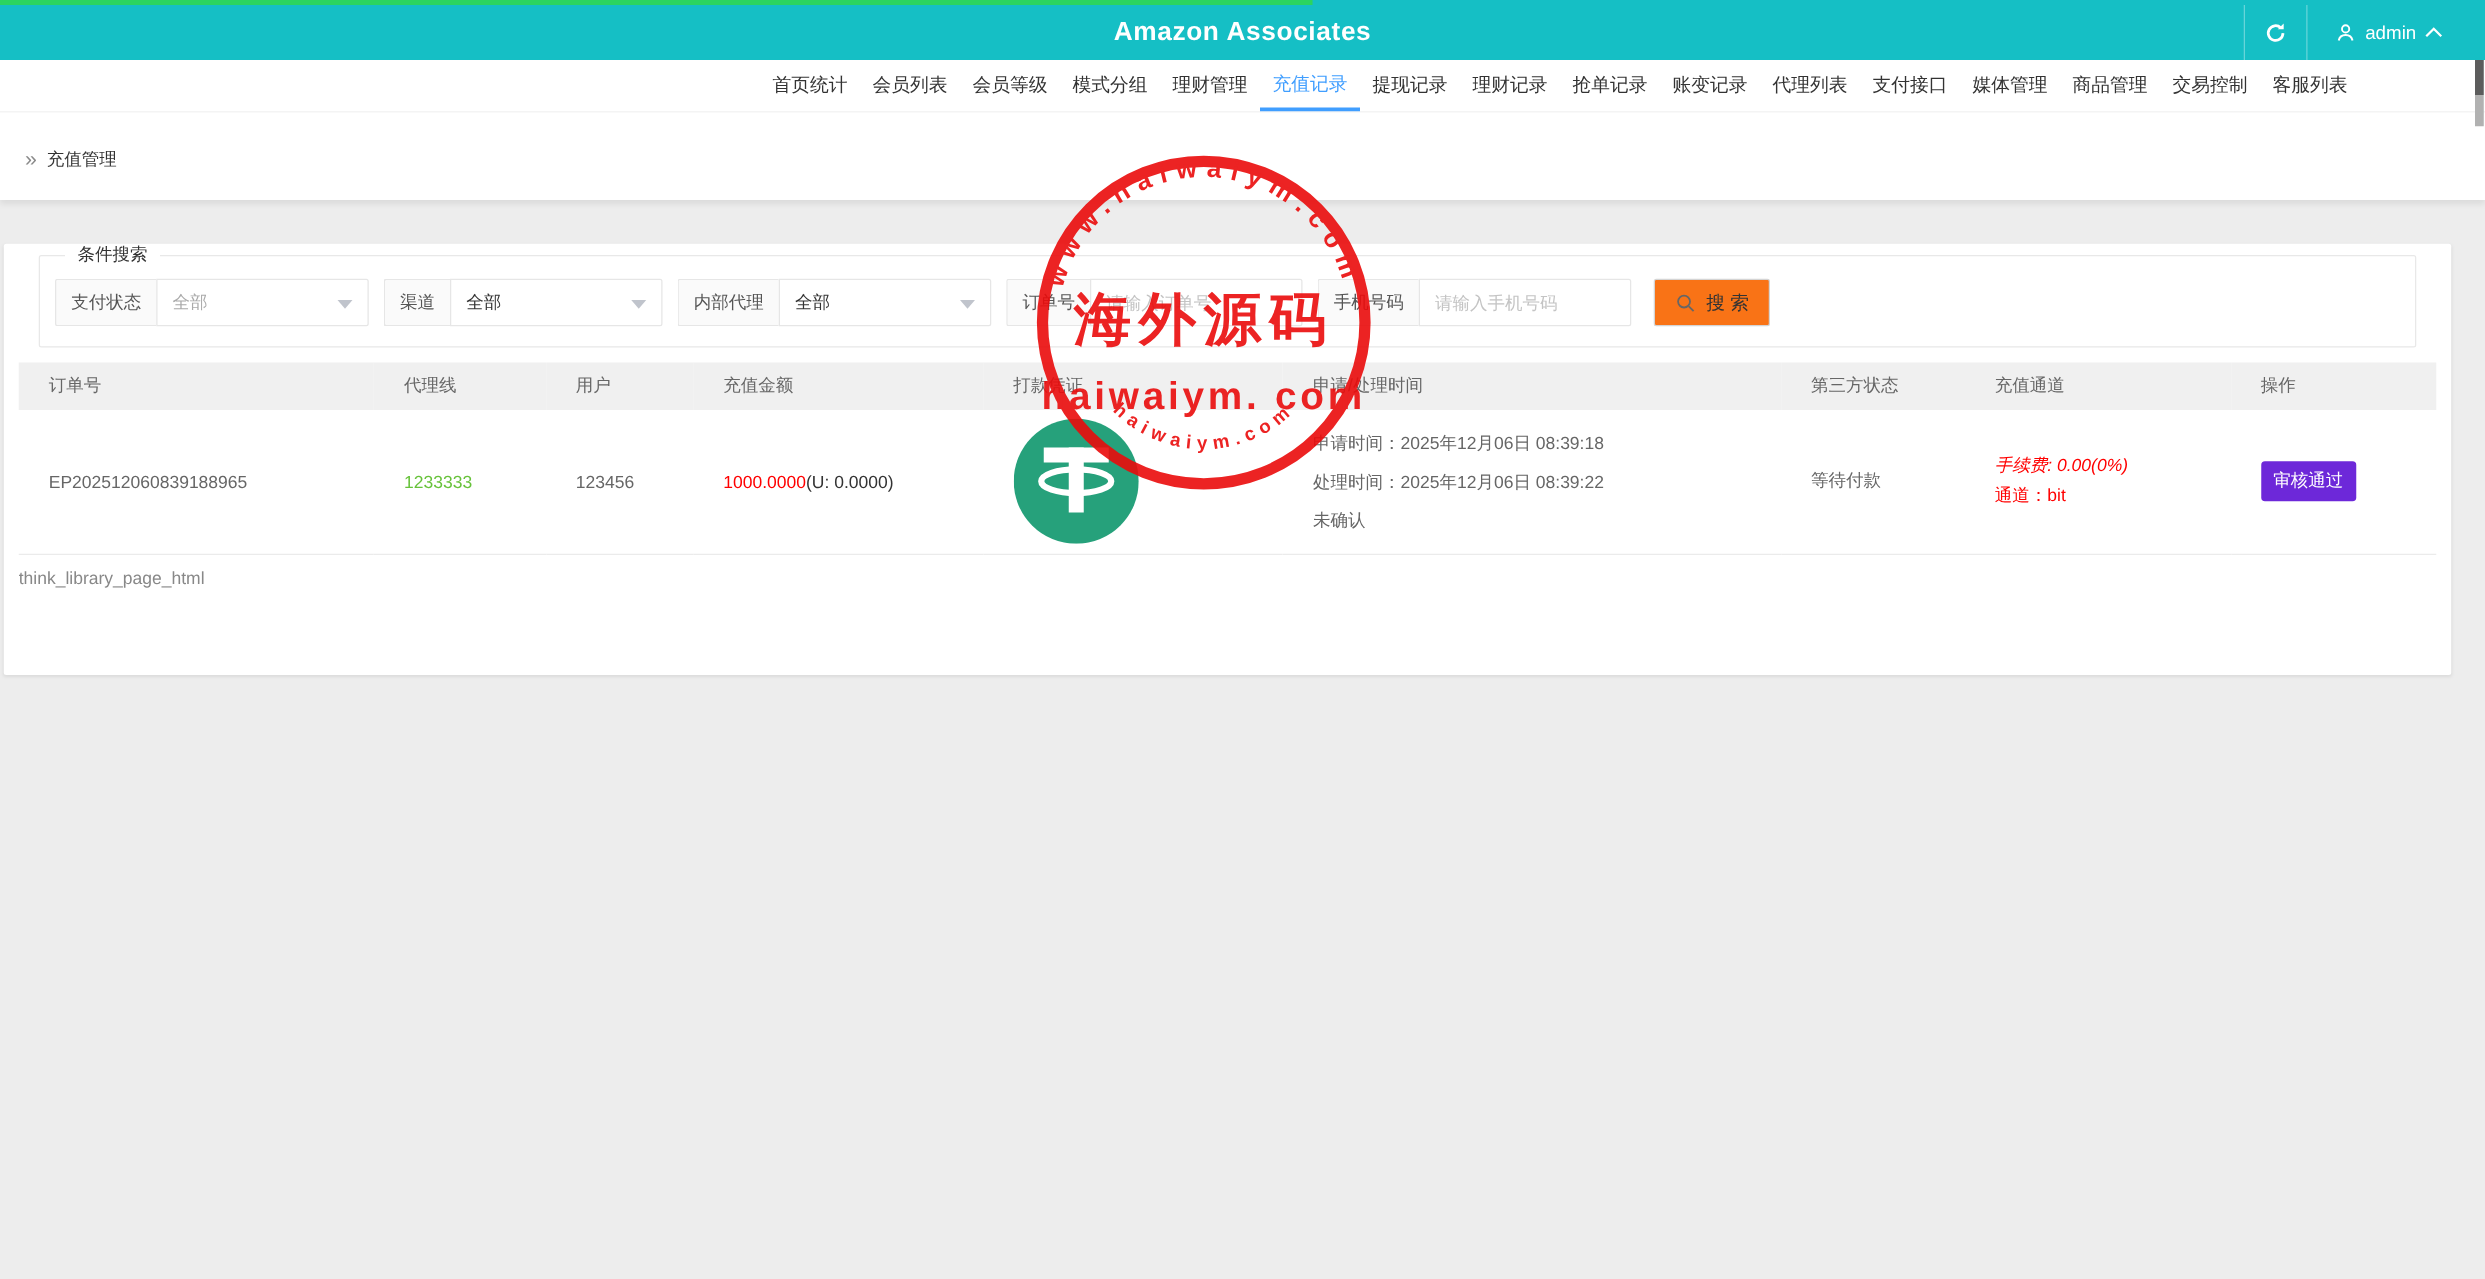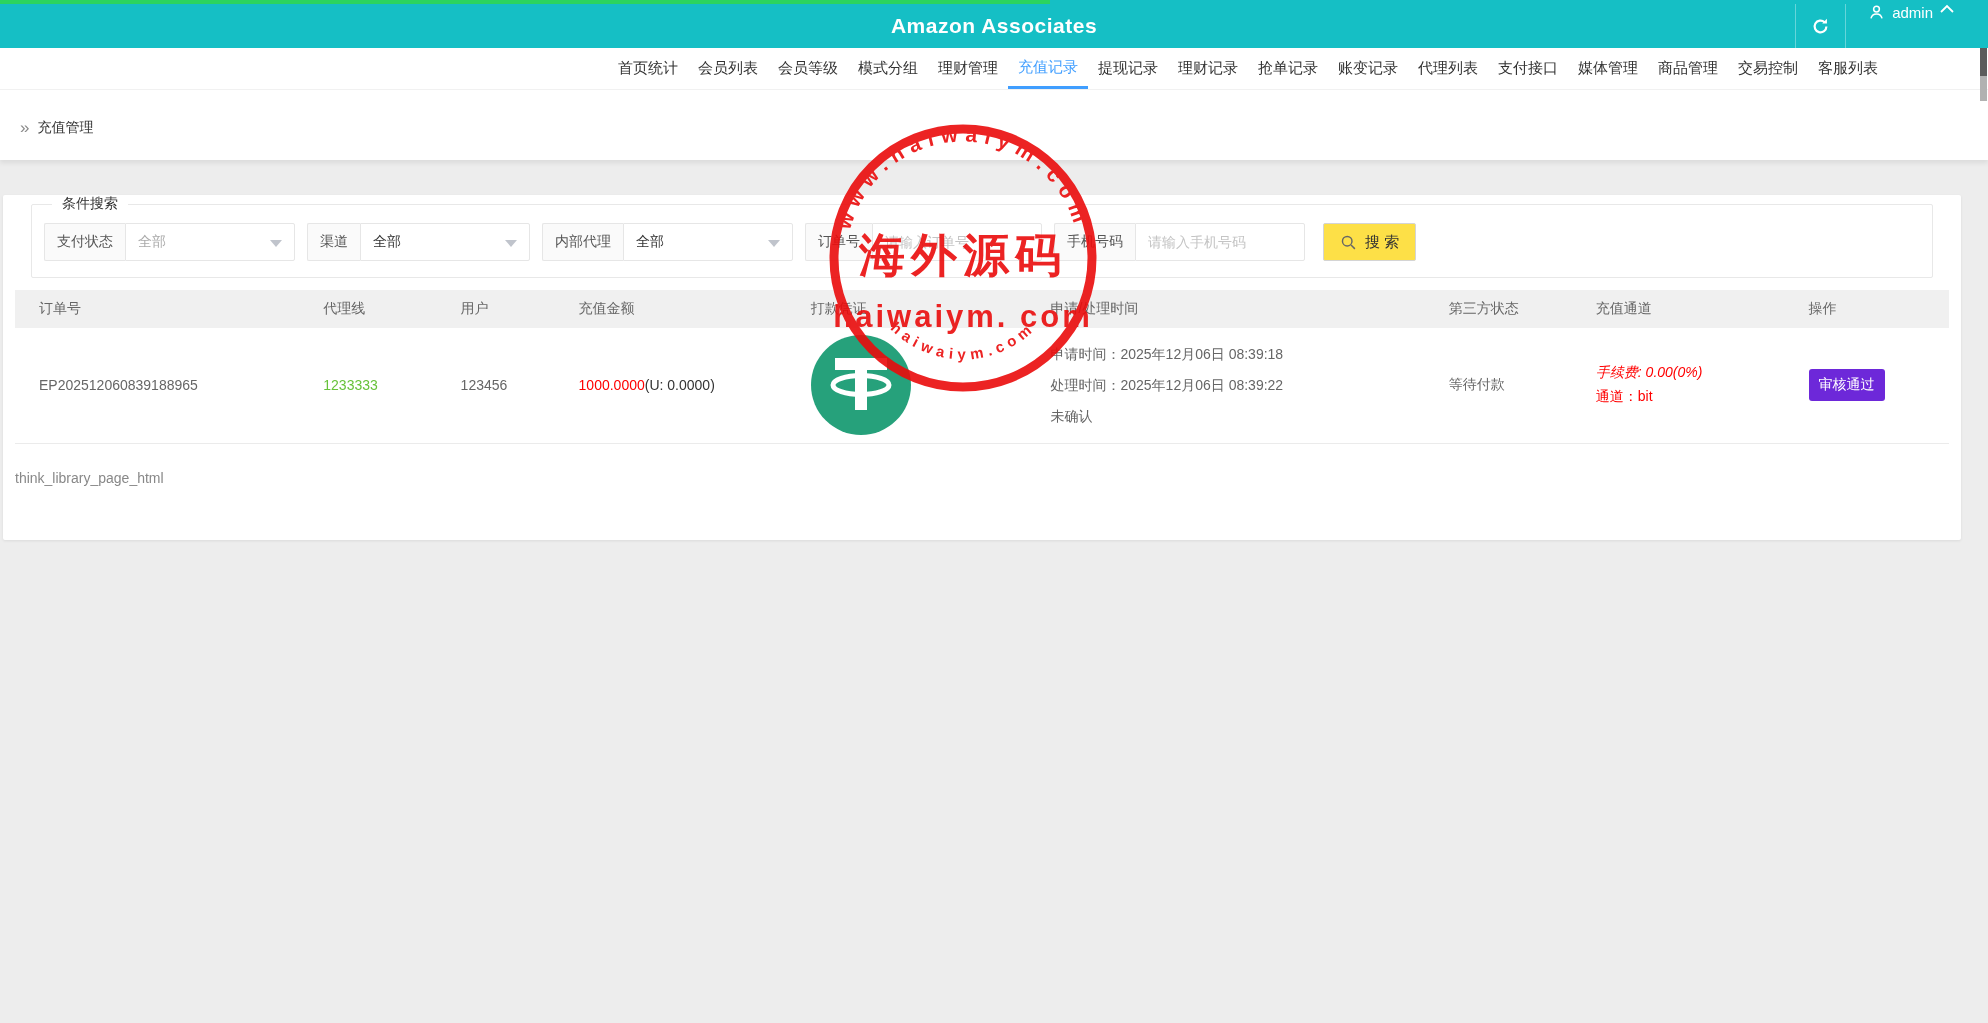--- a/index.html
+++ b/index.html
@@ -7,21 +7,21 @@
   body { font-family:"Liberation Sans","DejaVu Sans",sans-serif; background:#ededed; position:relative; }
 
   
   .header { position:relative; height:48px; background:#15bfc5; display:flex; align-items:center; }
   .progress-strip { position:absolute; top:0; left:0; width:1050px; height:4px; background:#2bd45f; }
   .header-title { position:absolute; left:0; right:0; top:4px; height:44px; line-height:44px;
                   text-align:center; color:#fff; font-size:21px; font-weight:bold; letter-spacing:.5px; }
   .header-right { position:absolute; right:0; top:4px; height:44px; display:flex; align-items:stretch; z-index:2; }
   .hr-btn { width:50px; display:flex; align-items:center; justify-content:center;
             border-left:1px solid rgba(255,255,255,.35); cursor:pointer; }
-  .admin-box { display:flex; align-items:flex-start; gap:7px; padding:0 34px 0 22px;
+  .admin-box { display:flex; align-items:center; gap:7px; padding:0 34px 0 22px;
                border-left:1px solid rgba(255,255,255,.35); color:#fff; font-size:15px; cursor:pointer; }
 
   
   .navbar { height:42px; background:#fff; display:flex; justify-content:flex-end;
             padding:0 100px 0 47px; border-bottom:1px solid #f2f2f2; }
   .tab { display:flex; align-items:center; padding:0 10px; font-size:15px; color:#333; cursor:pointer; white-space:nowrap; }
   .tab.active { color:#409eff; border-bottom:3px solid #409eff; }
 
   
   .crumbbar { height:70px; background:#fff; display:flex; align-items:center; padding:6px 0 0 20px;
@@ -42,38 +42,38 @@
             border-right:none; font-size:14px; color:#555; white-space:nowrap; border-radius:2px 0 0 2px; }
   .fselect { position:relative; width:170px; border:1px solid #e6e6e6; background:#fff; display:flex;
              align-items:center; padding:0 28px 0 12px; font-size:14px; color:#333; cursor:pointer; border-radius:0 2px 2px 0; }
   .fselect .muted { color:#aaa; }
   .caret { position:absolute; right:12px; top:16px; width:0; height:0;
            border-left:6px solid transparent; border-right:6px solid transparent; border-top:7px solid #c0c4cc; }
   .finput { width:170px; border:1px solid #e6e6e6; background:#fff; padding:0 12px; font-size:14px; color:#333;
             outline:none; border-radius:0 2px 2px 0; font-family:inherit; }
   .finput::placeholder { color:#c4c4c4; }
   .search-btn { height:38px; margin-left:6px; display:flex; align-items:center; gap:8px; padding:0 16px;
-                background:#fde047; border:1px solid #d4d4d4; border-radius:2px; font-size:15px; color:#333; cursor:pointer; }
+                background:#f97316; border:1px solid #d4d4d4; border-radius:2px; font-size:15px; color:#333; cursor:pointer; }
 
   
   .tablewrap { margin:12px 12px 0; }
   table.grid { width:100%; border-collapse:collapse; table-layout:fixed; }
   table.grid th { height:38px; background:#f0f0f0; text-align:left; padding-left:24px;
                   font-weight:normal; font-size:14px; color:#666; }
   table.grid td { height:115px; padding-left:24px; font-size:14px; color:#666; border-bottom:1px solid #ebebeb;
                   vertical-align:middle; }
   .green-text { color:#67c23a;margin-top:18px; }
   .red-text { color:#ff0000; }
   .dark-text { color:#333; }
   .timecell div { line-height:16px; margin:15px 0; }
   .approve-btn { display:inline-block; background:#6d28d9; color:#fff; font-size:14px; padding:7px 10px;
                  border:none; border-radius:3px; cursor:pointer; }
   .tether { width:100px; height:100px; display:block; }
 
-  .page-footer { margin:26px 12px; font-size:14px; color:#888; }
+  .page-footer { margin:10px 12px; font-size:14px; color:#888; }
 
   
   .sb-thumb-dark { position:absolute; right:1px; top:48px; width:7px; height:28px; background:#5c5c5c; z-index:3; }
   .sb-thumb-light { position:absolute; right:1px; top:76px; width:7px; height:25px; background:#b1b1b1; z-index:3; }
 
   
   .stamp { position:absolute; left:813px; top:103px; width:300px; height:312px; z-index:40;
            pointer-events:none; opacity:.9; }
   .stamp text { fill:#ea0c0c; }
   .arc-top { font-size:21px; font-weight:bold; letter-spacing:7px; }

